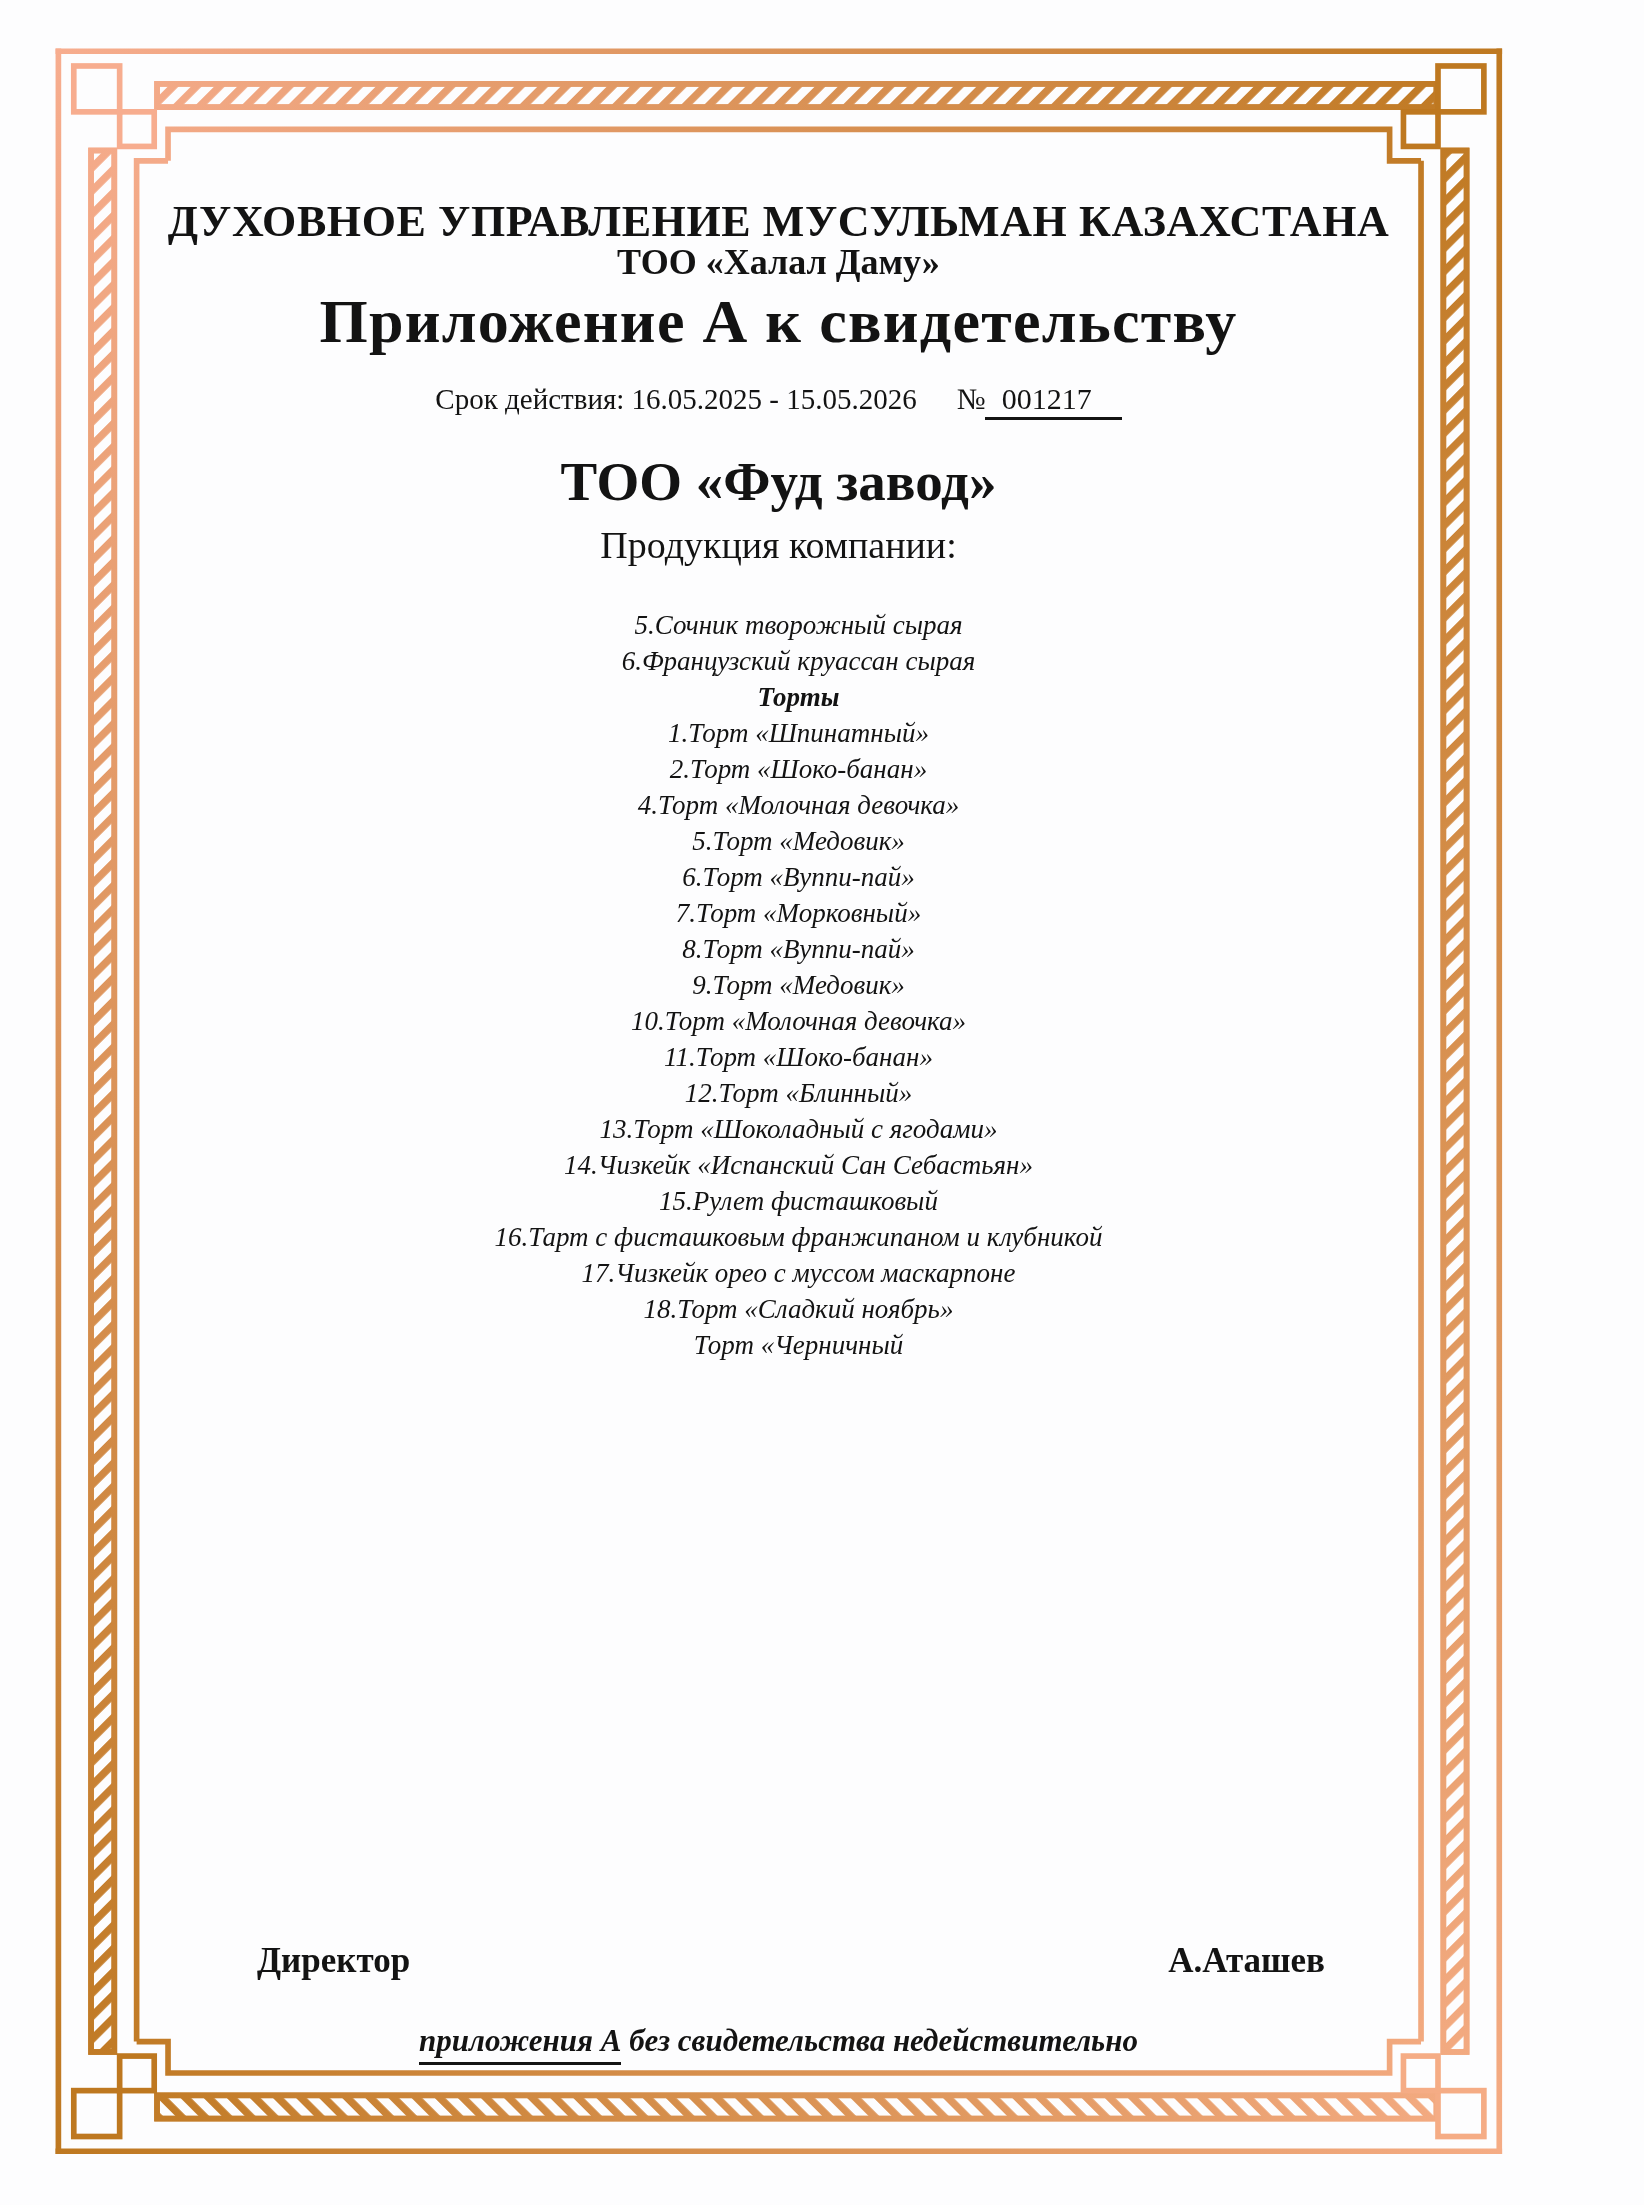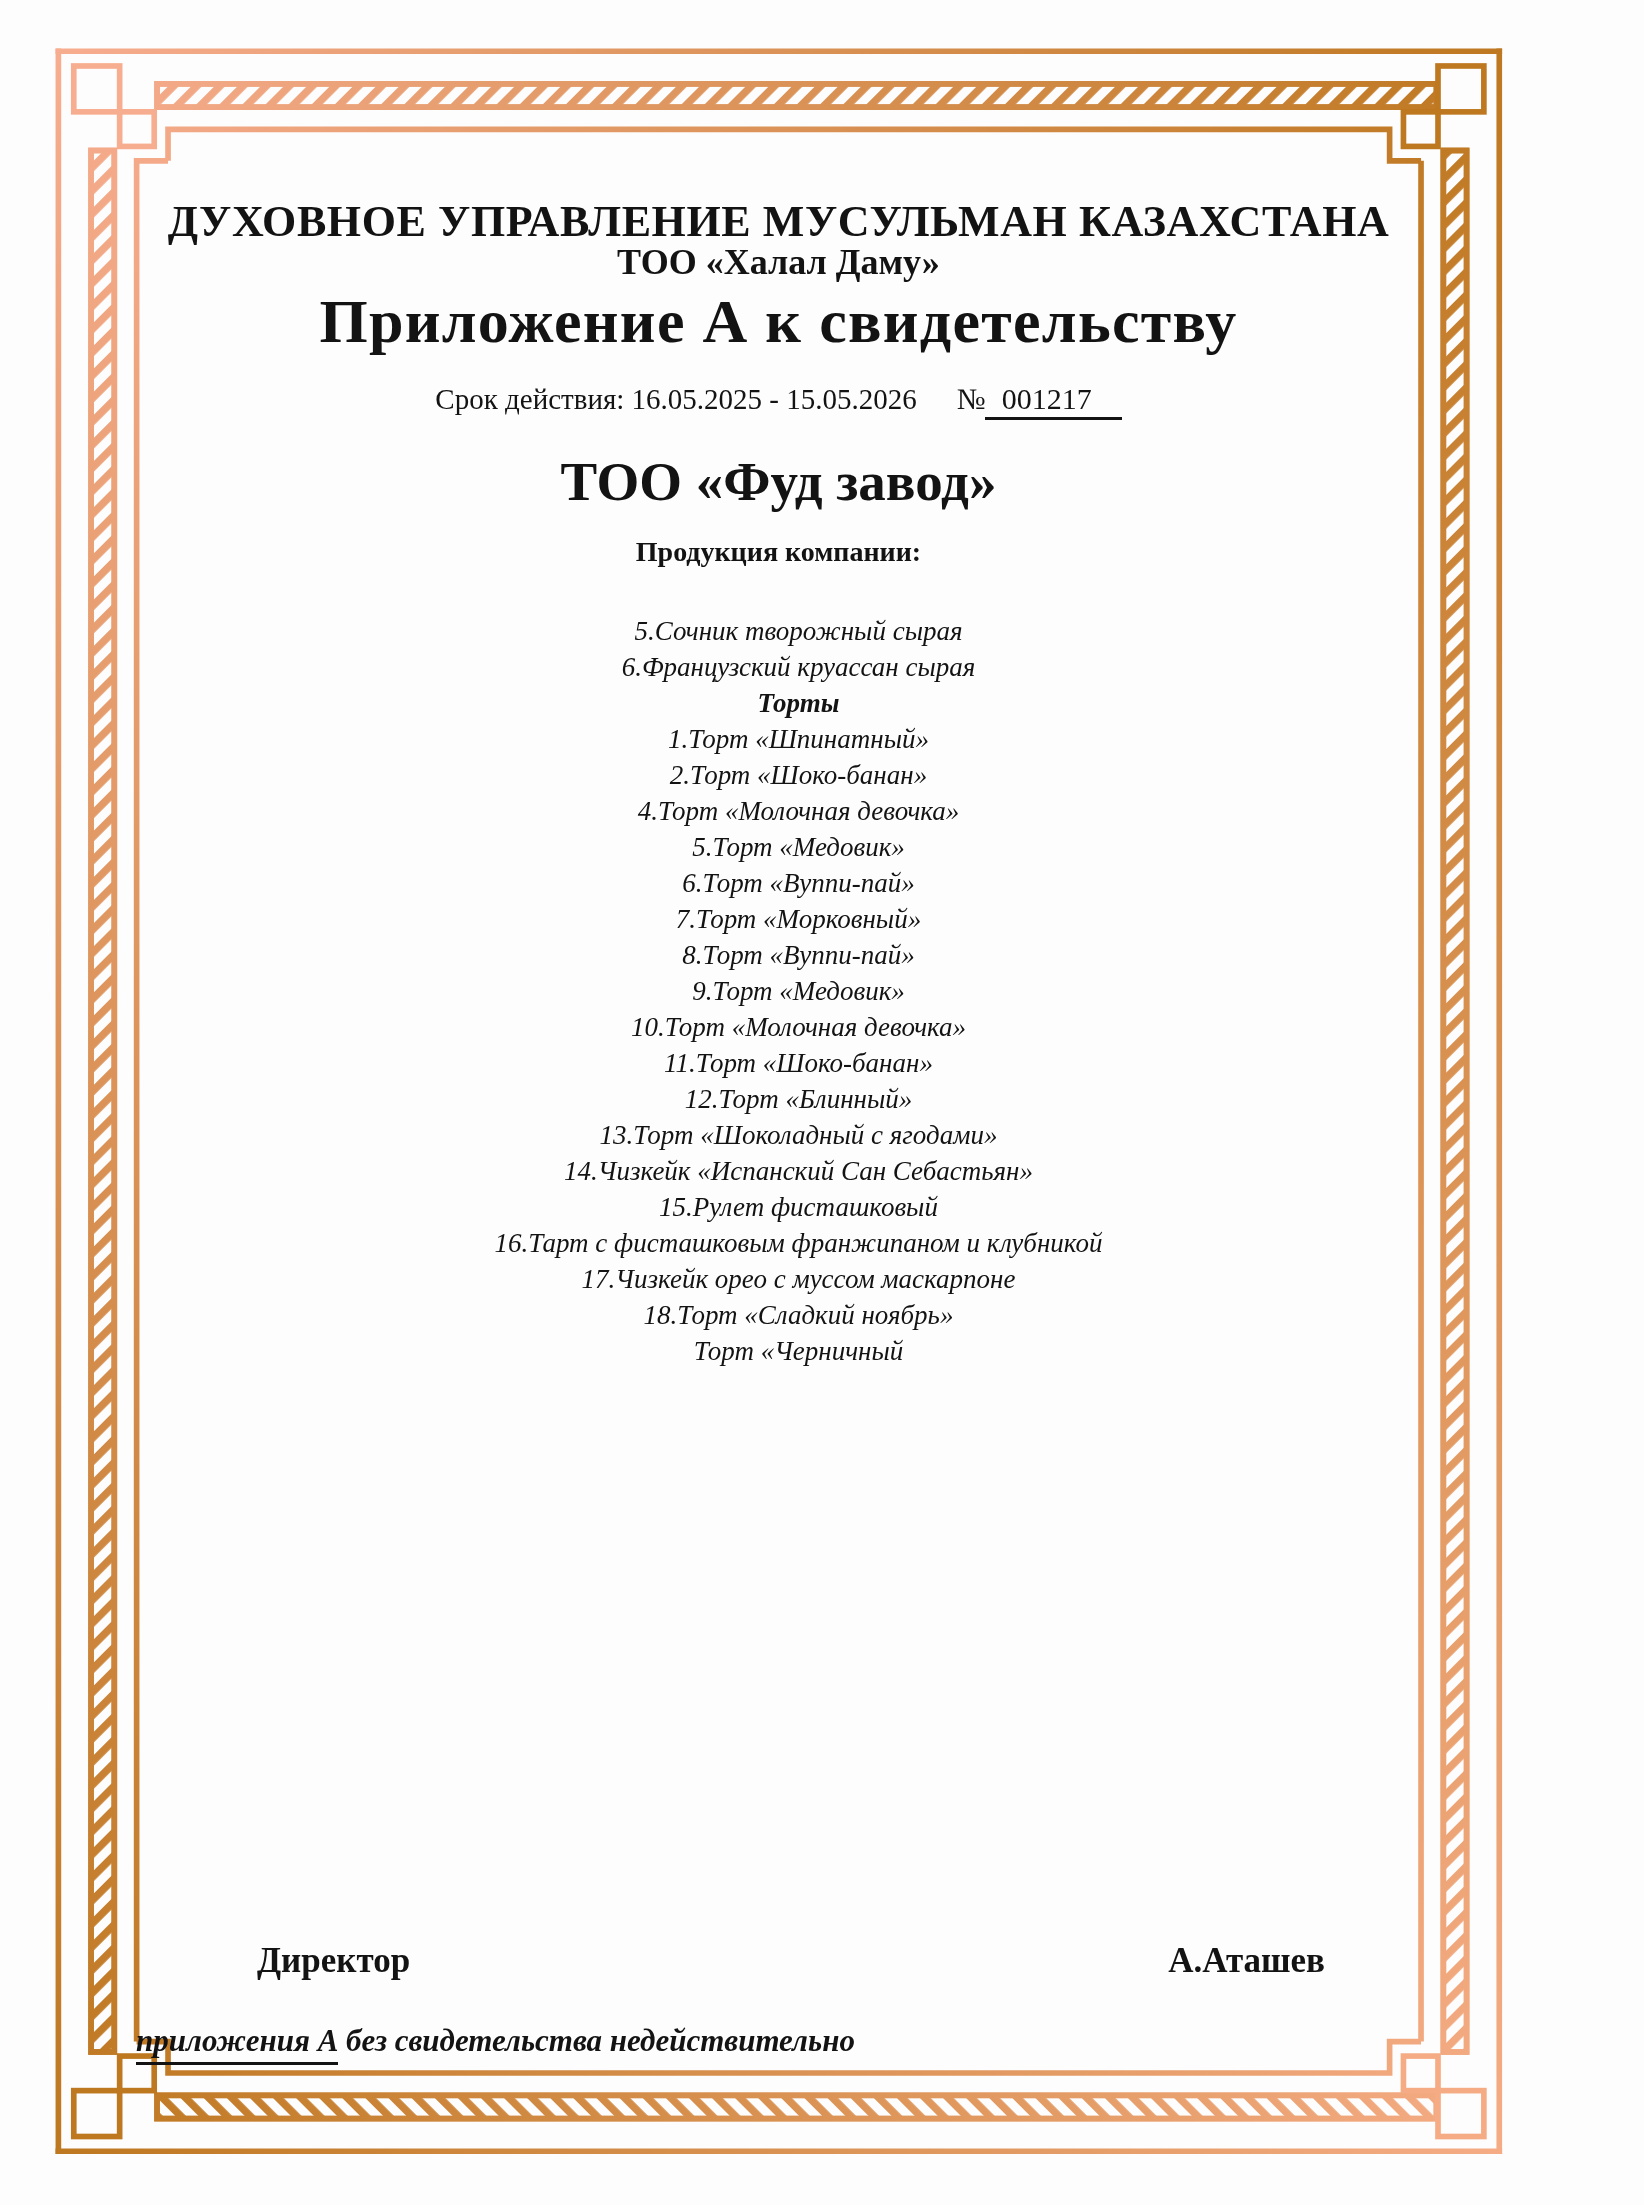--- a/index.html
+++ b/index.html
@@ -15,31 +15,31 @@
   .frame{position:absolute;left:0;top:0;width:1645px;height:2205px;display:block;}
   .content{position:absolute;left:136px;top:129px;width:1285px;text-align:center;}
   .org{margin-top:73px;font-size:44px;font-weight:bold;line-height:40px;letter-spacing:0.6px;}
   .issuer{font-size:36px;font-weight:bold;line-height:40px;}
   .title{margin:3.8px 0 0 0;font-size:62px;font-weight:bold;line-height:70px;letter-spacing:1.3px;}
   .validity{margin-top:24px;font-size:29px;line-height:38px;}
   .numwrap{margin-left:40px;white-space:nowrap;}
   .numsign{font-size:30px;}
   .numval{display:inline-block;border-bottom:3.1px solid var(--ink);padding:0 30px 2.5px 16.3px;font-size:30px;line-height:33px;}
   .company{margin-top:29px;font-size:55px;font-weight:bold;line-height:65px;}
-  .prodhead{margin-top:20px;font-size:28px;font-weight:bold;line-height:35px;}
+  .prodhead{margin-top:14px;font-size:38px;font-weight:normal;line-height:35px;}
   .prodlist{margin-top:44px;text-align:center;padding-left:40px;font-style:italic;font-size:27px;}
   .prod-line{line-height:36px;white-space:nowrap;}
   .prod-line.bold{font-weight:bold;}
   .sigrow{
     position:absolute;top:1941px;left:136px;width:1285px;box-sizing:border-box;
     display:flex;justify-content:space-between;padding:0 96px 0 121px;
     font-weight:bold;font-size:35px;line-height:39px;
   }
   .footer{
-    position:absolute;top:2022px;left:136px;width:1285px;text-align:left;
+    position:absolute;top:2022px;left:136px;width:1285px;text-align:center;
     font-size:31px;font-weight:bold;font-style:italic;line-height:38px;
   }
   .footer .u{display:inline-block;border-bottom:3.1px solid var(--ink);padding-bottom:1.9px;}
 </style>
 </head>
 <body>
 
 <div class="page">
 
   <svg class="frame" viewBox="0 0 2617 3509" xmlns="http://www.w3.org/2000/svg" aria-hidden="true">

